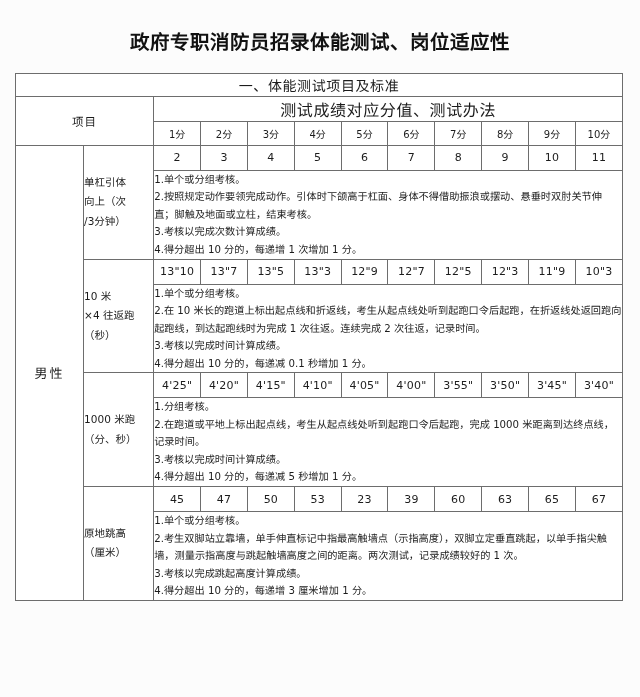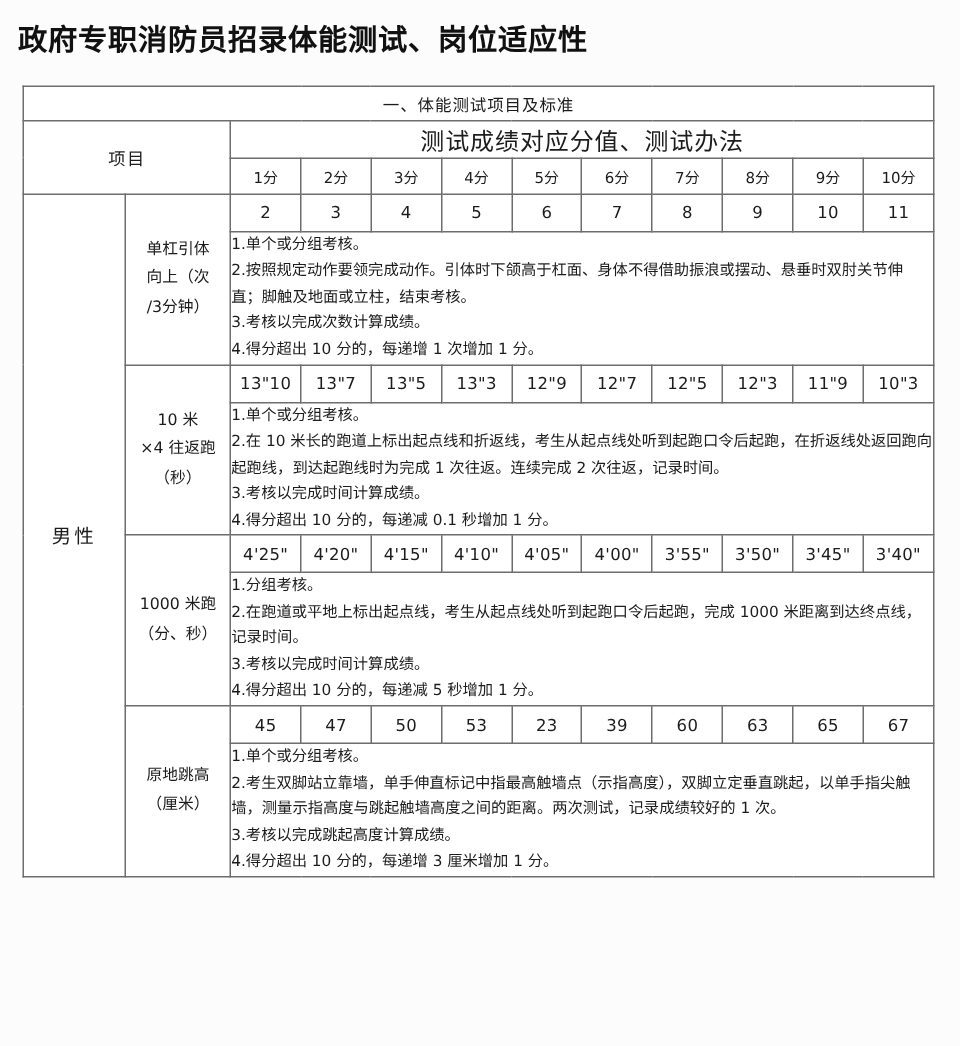--- a/index.html
+++ b/index.html
@@ -18,23 +18,22 @@
 
   .page {
     position: relative;
     width: 640px;
     height: 697px;
     background: #fcfcfc;
   }
 
   
   .title-block {
-    padding-top: 12px;
-    text-align: left;
-    margin-left: 12px;
+    padding-top: 28px;
+    text-align: center;
   }
   .title-line {
     font-family: "DejaVu Serif", "Liberation Serif", serif;
     font-weight: bold;
     font-size: 19.5px;
     letter-spacing: 0.5px;
     line-height: 1.58;
     color: #111111;
   }
 
@@ -52,21 +51,21 @@
     border: 1px solid #6d6d6d;
     padding: 0;
     font-weight: normal;
     vertical-align: middle;
     color: #1c1c1c;
   }
 
   .banner-cell {
     height: 22px;
     text-align: center;
-    font-size: 11px;
+    font-size: 14px;
     letter-spacing: 0.6px;
     margin-top: 24px;
   }
 
   .subhead-cell {
     height: 22px;
     text-align: center;
     font-size: 16px;
     letter-spacing: 0.6px;
   }
@@ -86,21 +85,20 @@
   .gender-cell {
     width: 68px;
     text-align: center;
     font-size: 13px;
     letter-spacing: 2px;
     margin-top: 44px;
   }
 
   .event-name-cell {
     width: 70px;
-    text-align: center;
     font-size: 10.5px;
     line-height: 1.85;
     padding: 2px 3px;
   }
 
   .value-cell {
     height: 24px;
     text-align: center;
     font-size: 11px;
     letter-spacing: 0.2px;

